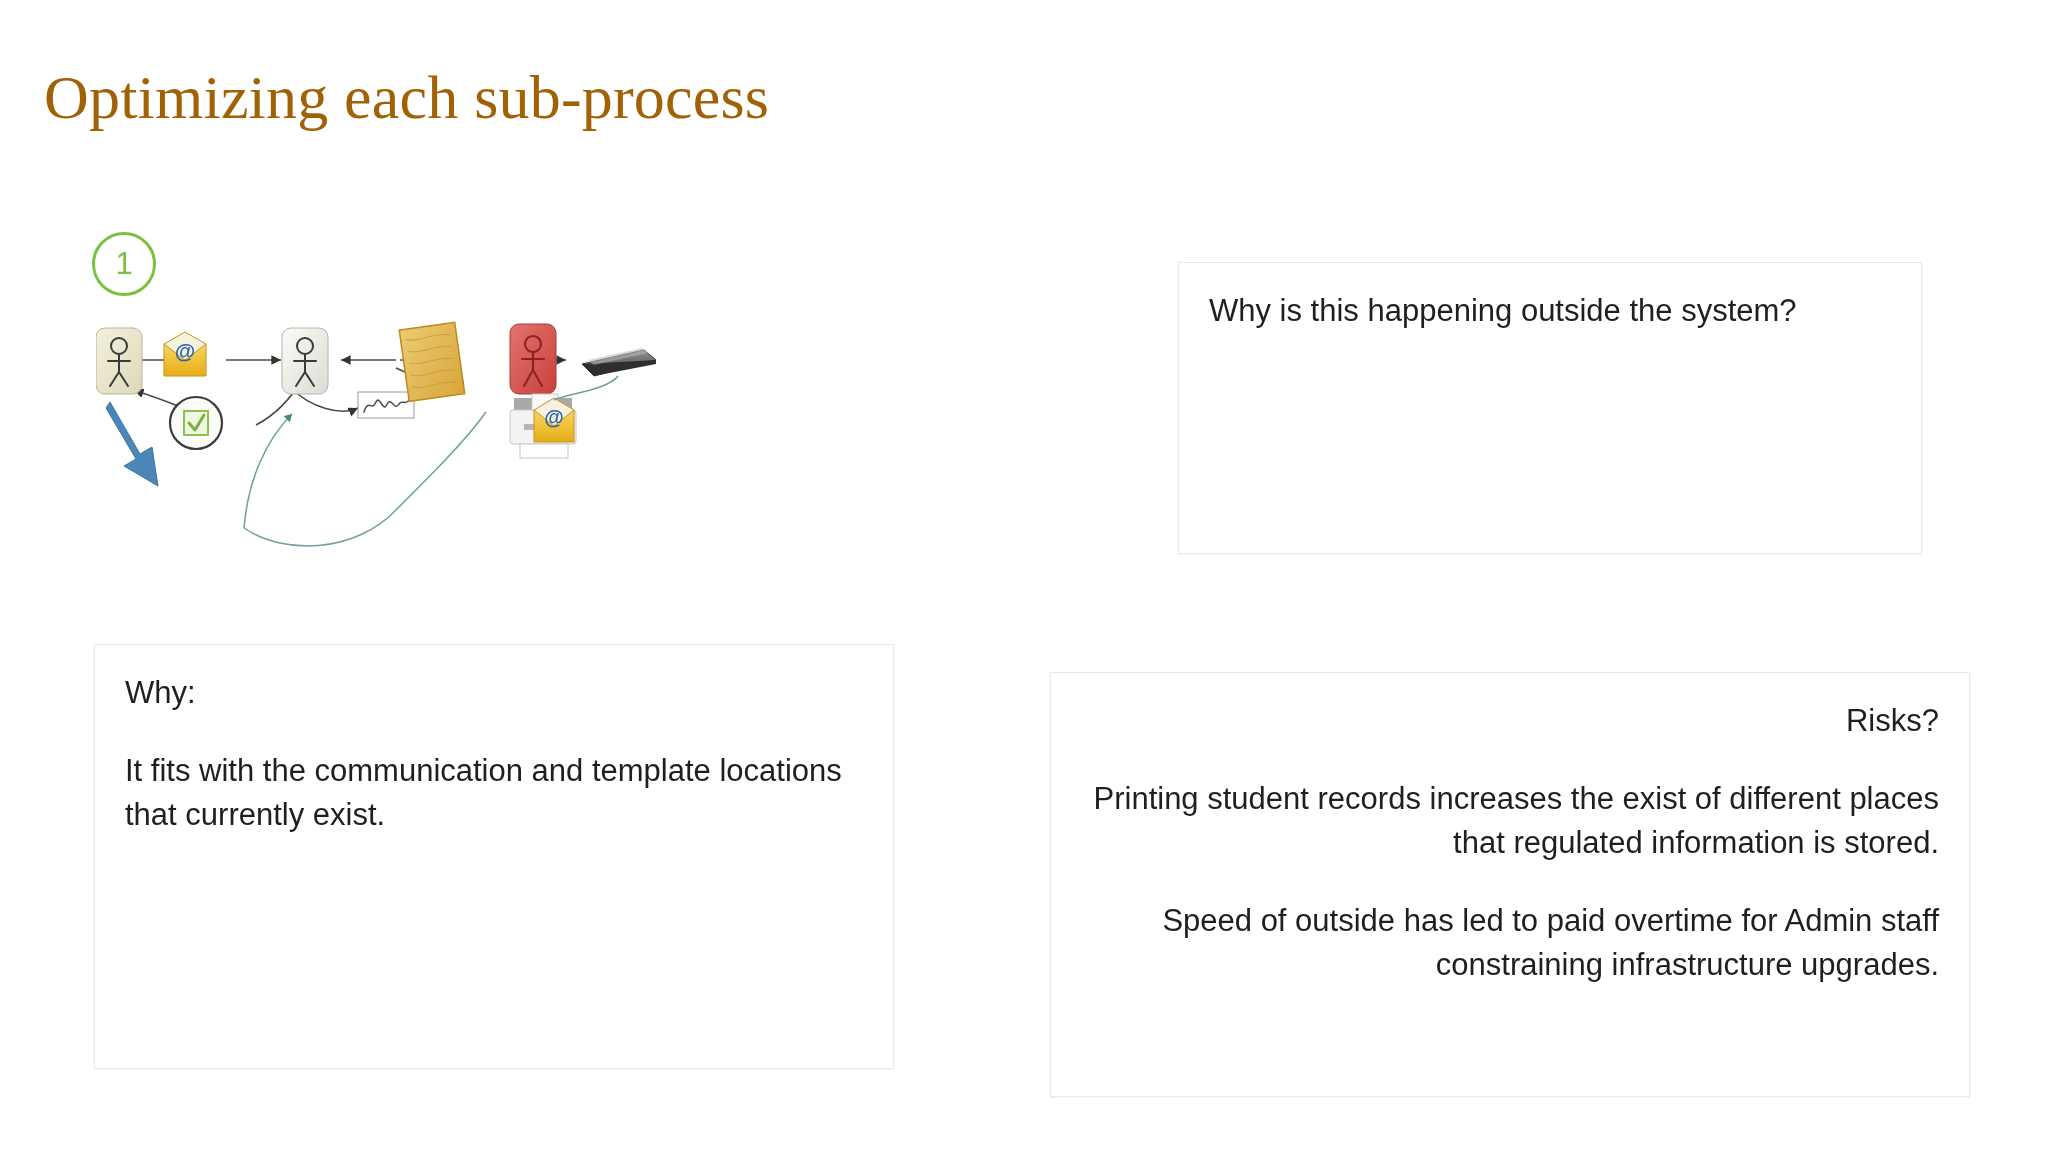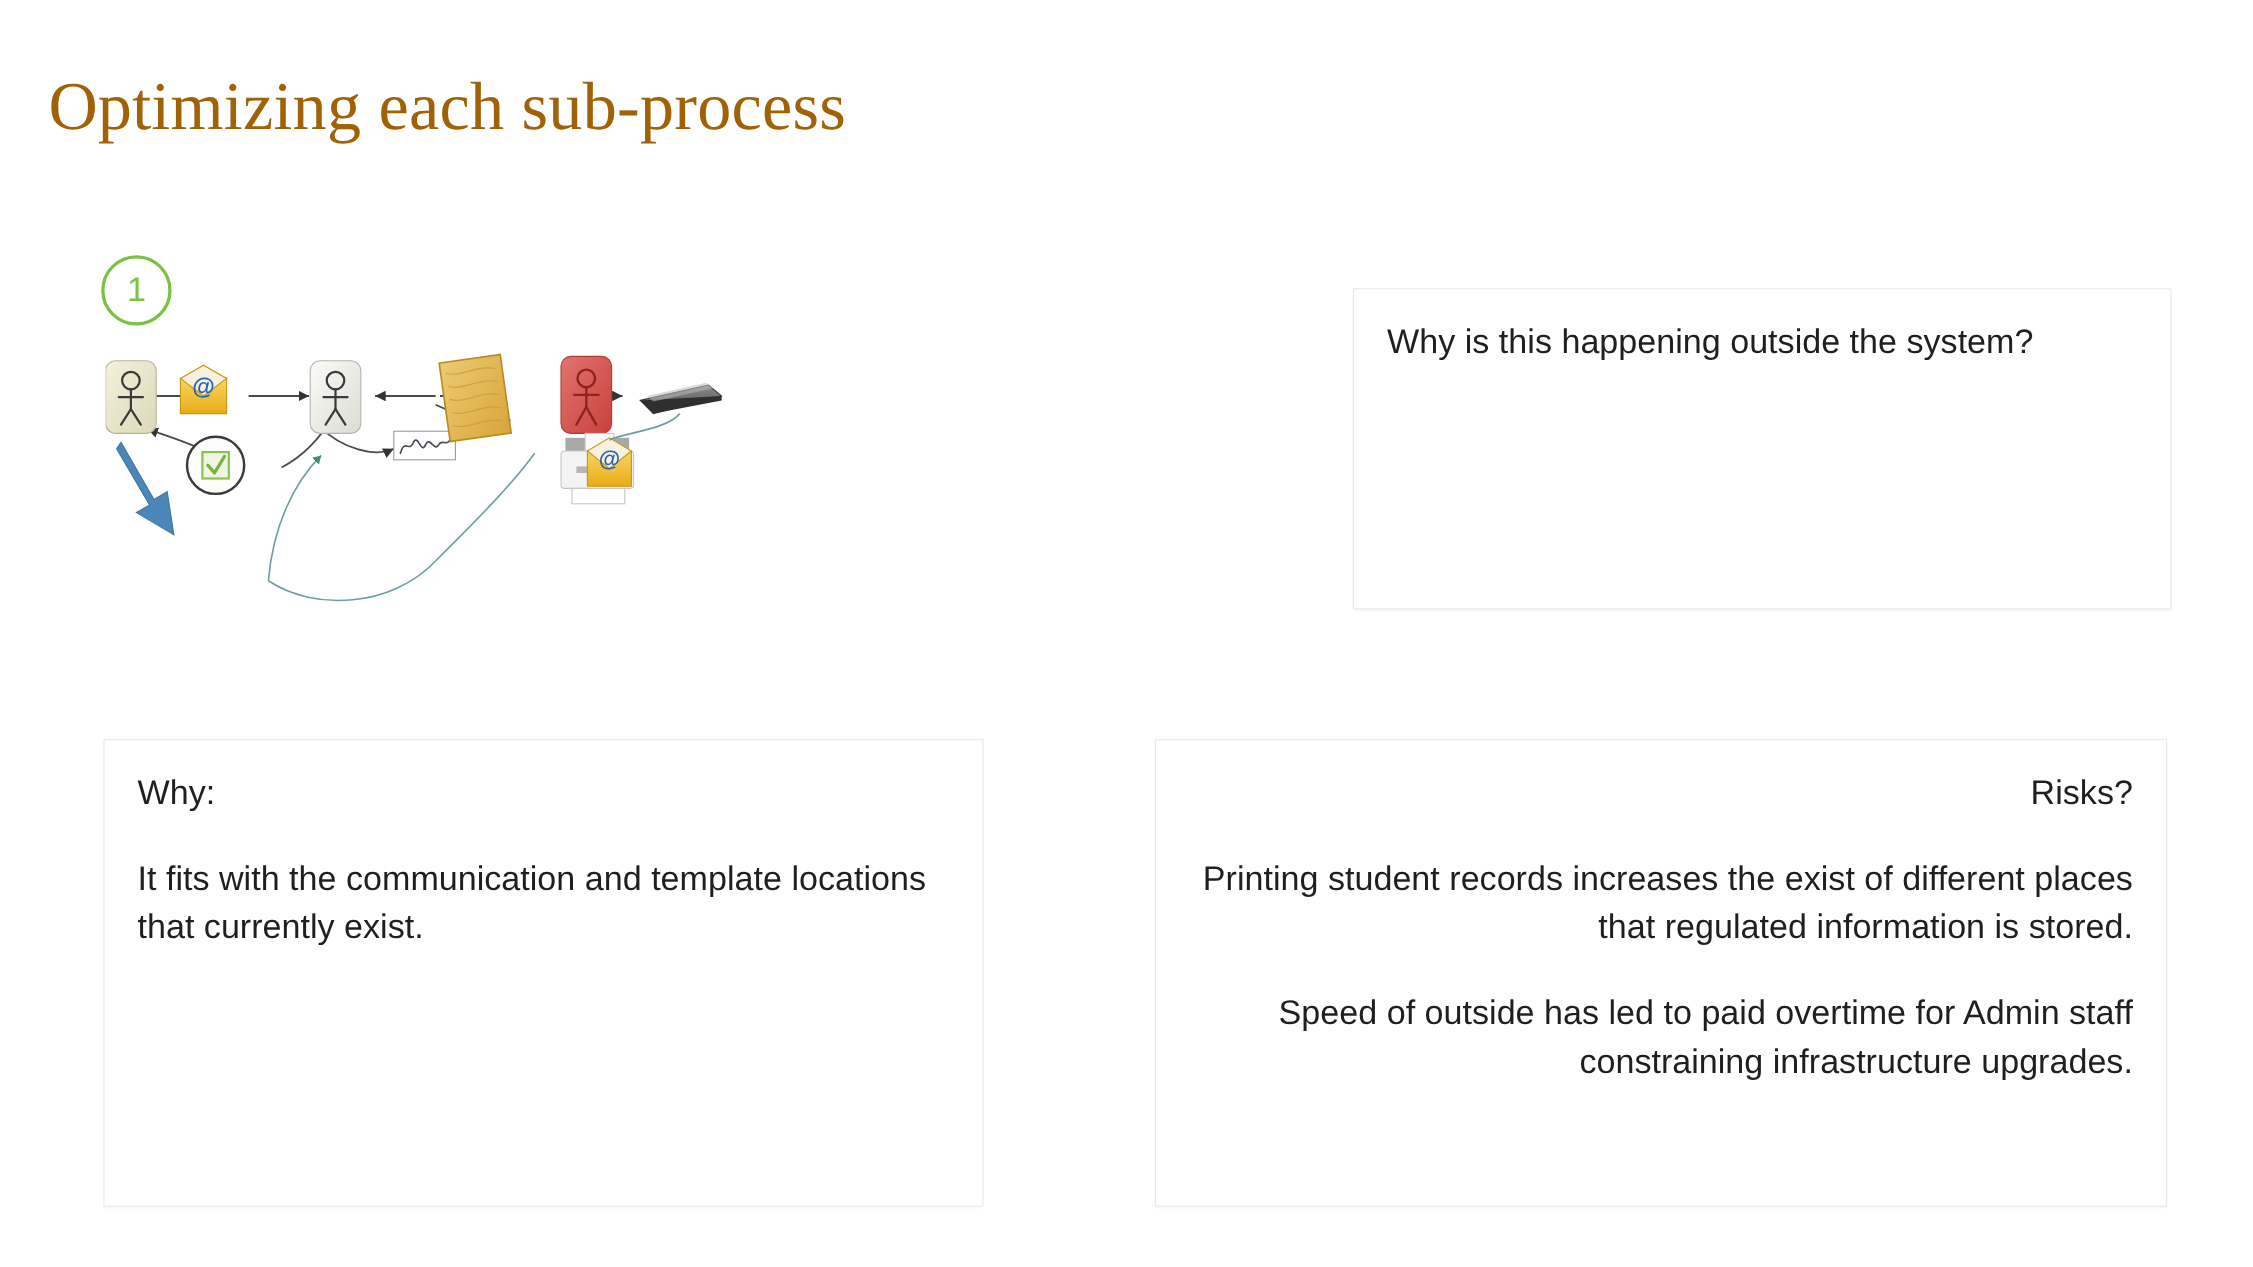--- a/index.html
+++ b/index.html
@@ -77,28 +77,28 @@
   }
   .callout p {
     margin: 0;
     font-size: 31px;
     line-height: 1.42;
     color: #1f1f1f;
   }
   .callout p.spacer-after { margin-bottom: 34px; }
 
   #callout-question {
-    left: 1230px;
+    left: 1178px;
     top: 262px;
     width: 744px;
     height: 292px;
   }
   #callout-why {
     left: 94px;
-    top: 672px;
+    top: 644px;
     width: 800px;
     height: 425px;
   }
   #callout-risks {
     left: 1050px;
     top: 672px;
     width: 920px;
     height: 425px;
     text-align: right;
   }

